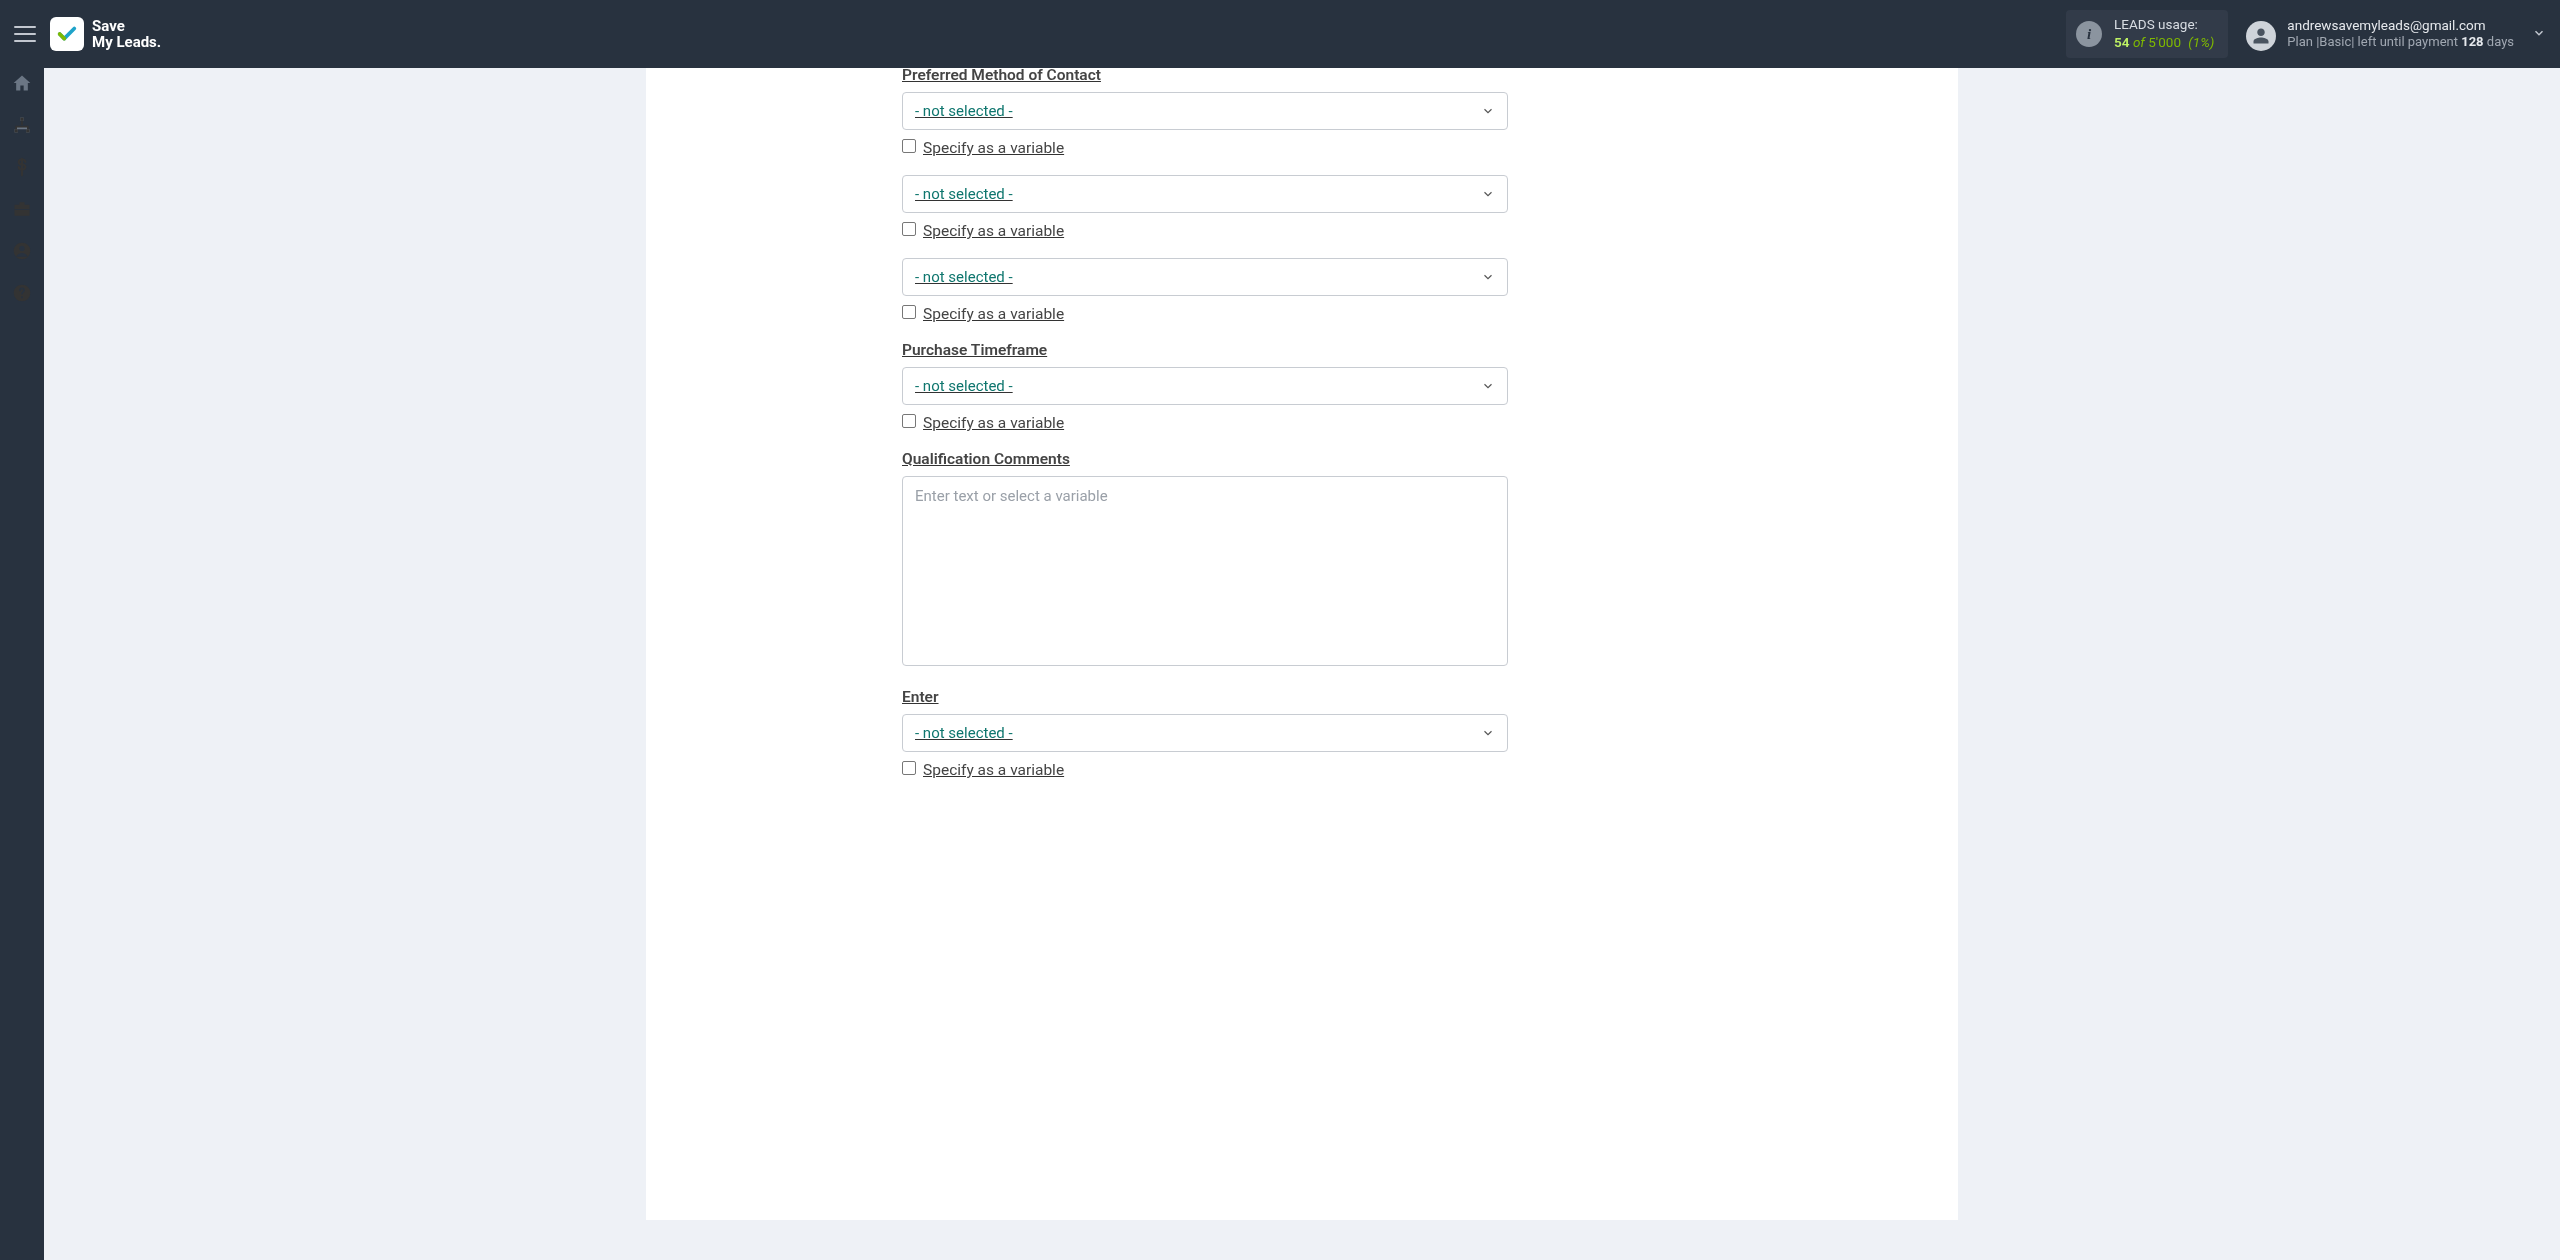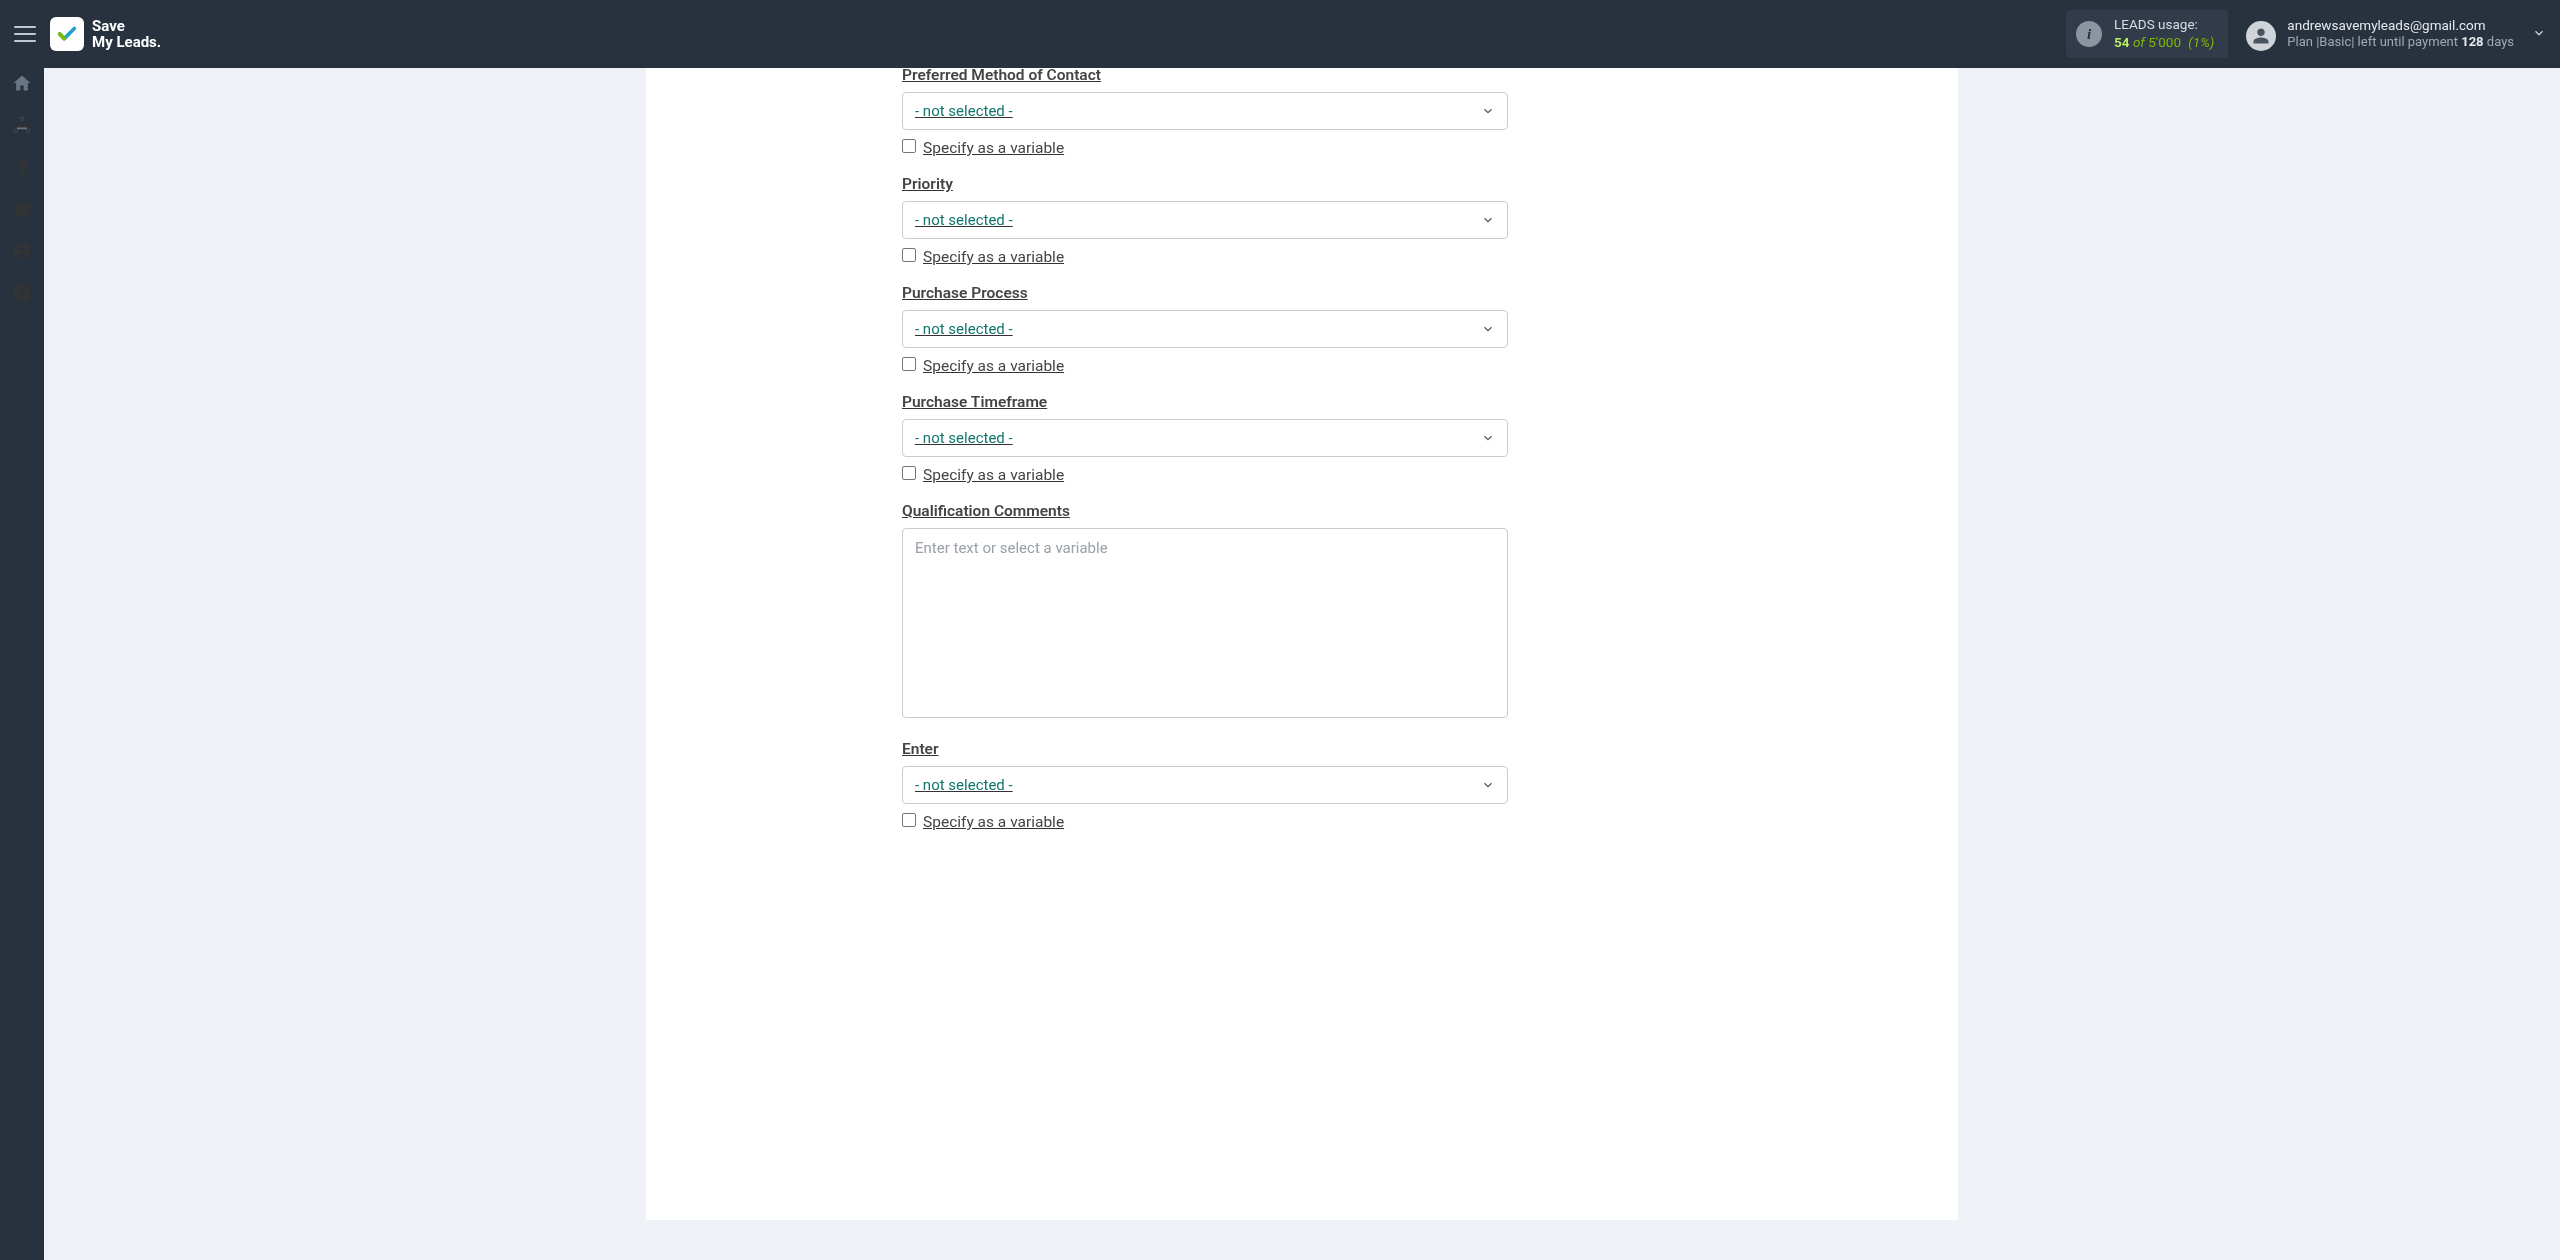--- a/index.html
+++ b/index.html
@@ -201,35 +201,33 @@
             <path d="M6 9l6 6 6-6"></path>
           </svg>
       </div>
       <div class="checkbox-row">
         <input type="checkbox" id="cb1" style="">
         <label for="cb1">Specify as a variable</label>
       </div>
     </div>
 
     <div class="form-group">
-      <span class="field-label">Priority</span>
       <div class="select-box">
         <span class="sel-text">- not selected -</span>
         <svg viewBox="0 0 24 24" fill="none" stroke-width="2">
             <path d="M6 9l6 6 6-6"></path>
           </svg>
       </div>
       <div class="checkbox-row">
         <input type="checkbox" id="cb2" style="">
         <label for="cb2">Specify as a variable</label>
       </div>
     </div>
 
     <div class="form-group">
-      <span class="field-label">Purchase Process</span>
       <div class="select-box">
         <span class="sel-text">- not selected -</span>
         <svg viewBox="0 0 24 24" fill="none" stroke-width="2">
             <path d="M6 9l6 6 6-6"></path>
           </svg>
       </div>
       <div class="checkbox-row">
         <input type="checkbox" id="cb3" style="">
         <label for="cb3">Specify as a variable</label>
       </div>

